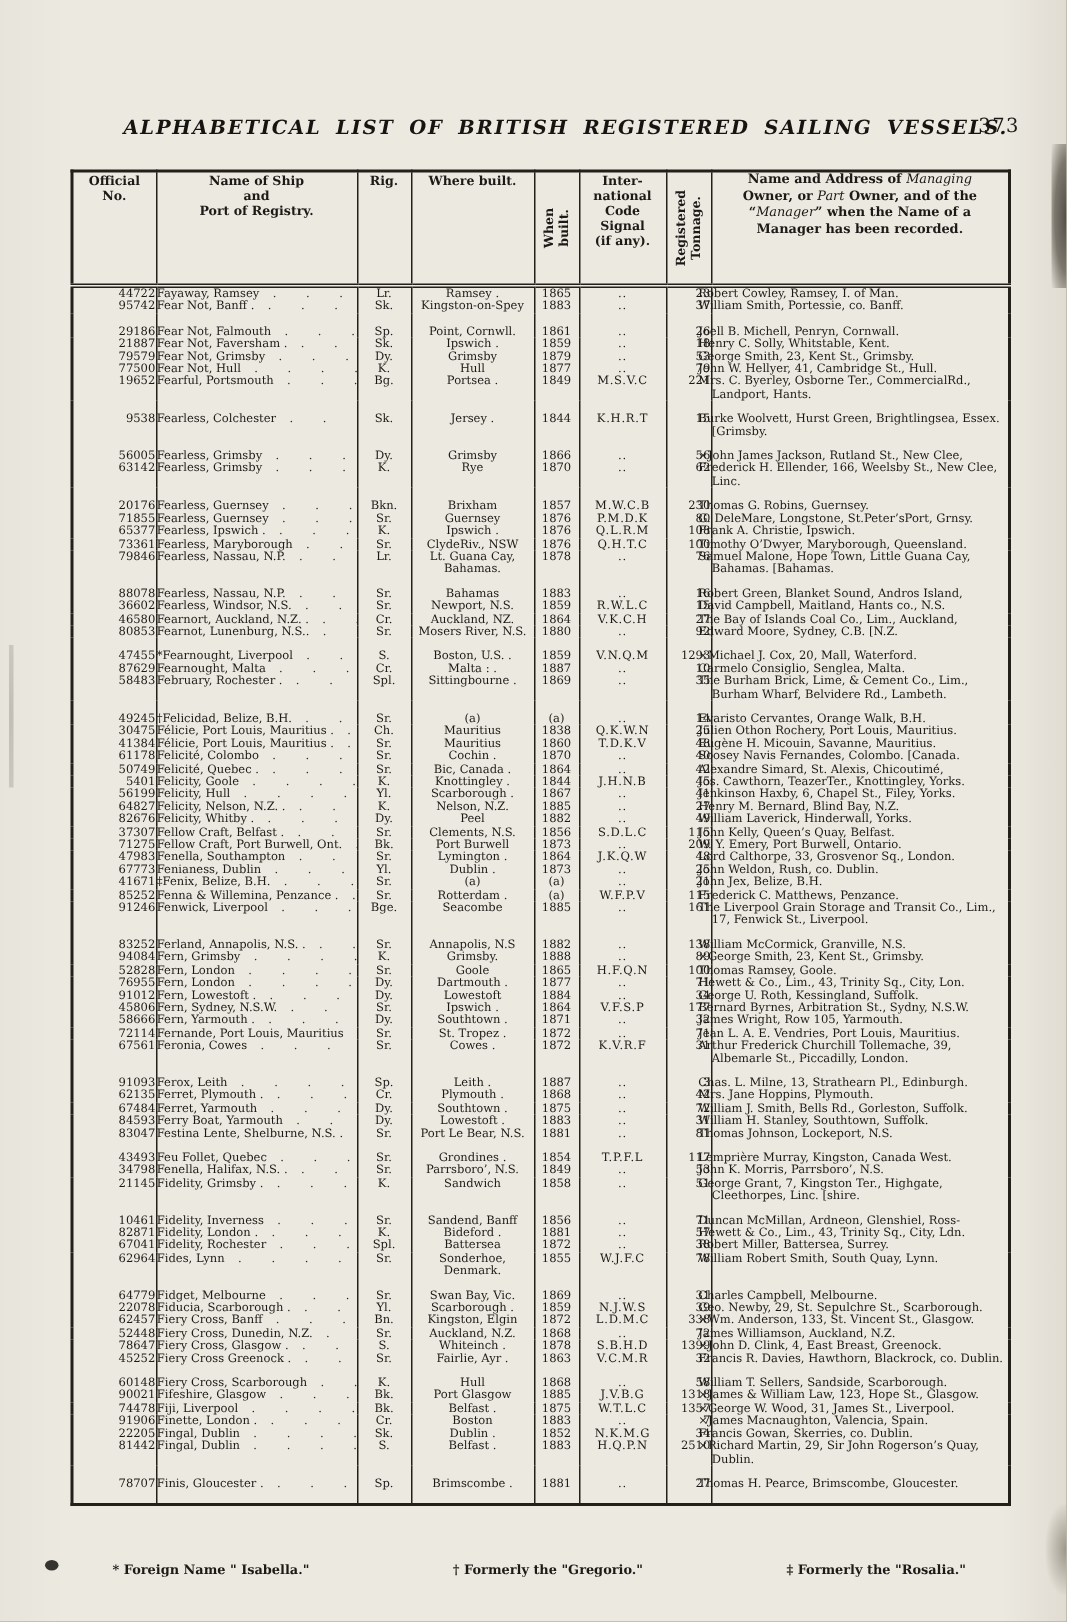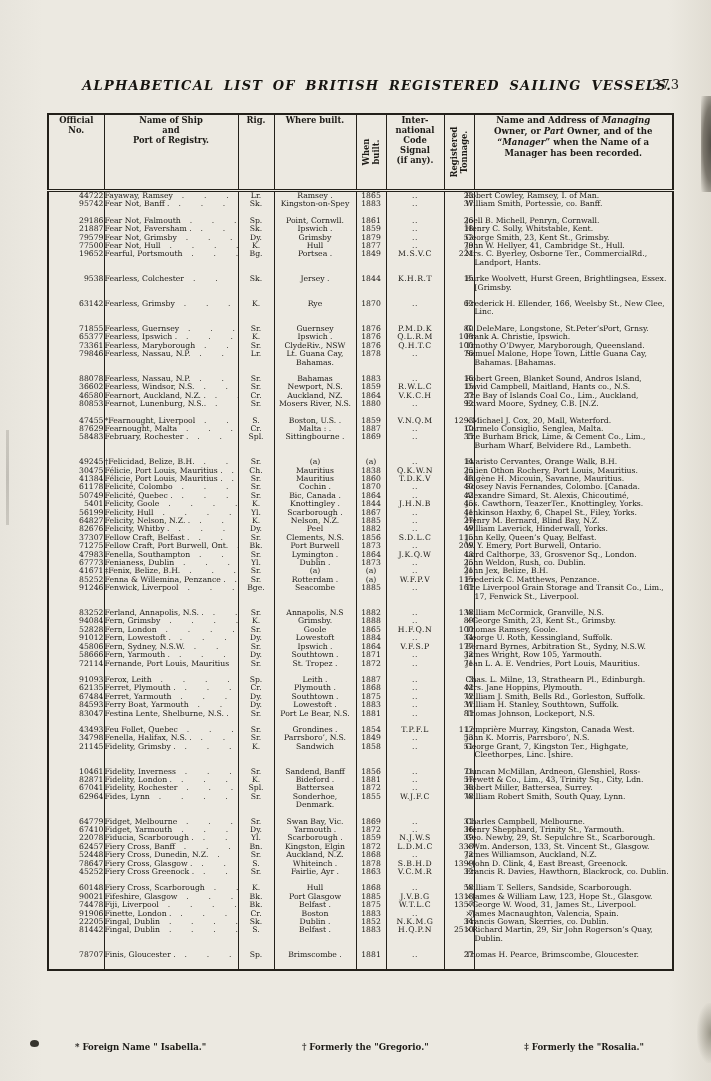--- a/index.html
+++ b/index.html
@@ -50,21 +50,21 @@
     font-weight:bold;font-size:8.4px;line-height:10px;text-align:center;padding:2px 1px;
   }
   .hwrap{white-space:pre-line;display:block;}
   th.c-when,th.c-tons{position:relative;}
   .vert{
     position:absolute;left:50%;top:50%;
     transform:translate(-50%,-50%) rotate(-90deg);
     white-space:pre-line;display:block;line-height:9.5px;
   }
   .owner-head{font-weight:bold;font-size:8.6px;line-height:11px;display:block;padding:0 6px;}
-  .owner-head i{font-weight:bold;}
+  .owner-head i{font-weight:normal;}
 
   tbody tr td{padding-top:1.6px;}
   tbody.gap tr:first-child td{padding-top:8px;}
   tbody:last-child tr td{padding-top:9px;padding-bottom:9px;}
 
   td.c-no{text-align:right;padding-right:6px;font-variant-numeric:tabular-nums;}
   td.c-name{padding-left:5px;}
   td.c-name .nmrow{display:flex;}
   td.c-name .nm{flex:0 1 auto;}
   td.c-name .leaders{flex:1 1 4px;overflow:hidden;white-space:nowrap;color:#2a2720;}
@@ -265,36 +265,66 @@
           <td class="c-rig">Sk.</td>
           <td class="c-built">Jersey .</td>
           <td class="c-when">1844</td>
           <td class="c-code">K.H.R.T</td>
           <td class="c-tons">15</td>
           <td class="c-owner">Burke Woolvett, Hurst Green, Brightlingsea, Essex. [Grimsby.</td>
         </tr>
       </tbody>
       <tbody class="group gap">
         <tr>
+          <td class="c-no">56005</td>
+          <td class="c-name">
+            <span class="nmrow">
+              <span class="nm">Fearless, Grimsby</span>
+              <span class="leaders"></span>
+            </span>
+          </td>
+          <td class="c-rig">Dy.</td>
+          <td class="c-built">Grimsby</td>
+          <td class="c-when">1866</td>
+          <td class="c-code">..</td>
+          <td class="c-tons">56</td>
+          <td class="c-owner">×John James Jackson, Rutland St., New Clee,</td>
+        </tr>
+        <tr>
           <td class="c-no">63142</td>
           <td class="c-name">
             <span class="nmrow">
               <span class="nm">Fearless, Grimsby</span>
               <span class="leaders"></span>
             </span>
           </td>
           <td class="c-rig">K.</td>
           <td class="c-built">Rye</td>
           <td class="c-when">1870</td>
           <td class="c-code">..</td>
           <td class="c-tons">62</td>
           <td class="c-owner">Frederick H. Ellender, 166, Weelsby St., New Clee, Linc.</td>
         </tr>
       </tbody>
       <tbody class="group gap">
+        <tr>
+          <td class="c-no">20176</td>
+          <td class="c-name">
+            <span class="nmrow">
+              <span class="nm">Fearless, Guernsey</span>
+              <span class="leaders"></span>
+            </span>
+          </td>
+          <td class="c-rig">Bkn.</td>
+          <td class="c-built">Brixham</td>
+          <td class="c-when">1857</td>
+          <td class="c-code">M.W.C.B</td>
+          <td class="c-tons">230</td>
+          <td class="c-owner">Thomas G. Robins, Guernsey.</td>
+        </tr>
         <tr>
           <td class="c-no">71855</td>
           <td class="c-name">
             <span class="nmrow">
               <span class="nm">Fearless, Guernsey</span>
               <span class="leaders"></span>
             </span>
           </td>
           <td class="c-rig">Sr.</td>
           <td class="c-built">Guernsey</td>
@@ -740,20 +770,35 @@
             </span>
           </td>
           <td class="c-rig">Sr.</td>
           <td class="c-built">Goole</td>
           <td class="c-when">1865</td>
           <td class="c-code">H.F.Q.N</td>
           <td class="c-tons">100</td>
           <td class="c-owner">Thomas Ramsey, Goole.</td>
         </tr>
         <tr>
+          <td class="c-no">76955</td>
+          <td class="c-name">
+            <span class="nmrow">
+              <span class="nm">Fern, London</span>
+              <span class="leaders"></span>
+            </span>
+          </td>
+          <td class="c-rig">Dy.</td>
+          <td class="c-built">Dartmouth .</td>
+          <td class="c-when">1877</td>
+          <td class="c-code">..</td>
+          <td class="c-tons">71</td>
+          <td class="c-owner">Hewett &amp; Co., Lim., 43, Trinity Sq., City, Lon.</td>
+        </tr>
+        <tr>
           <td class="c-no">91012</td>
           <td class="c-name">
             <span class="nmrow">
               <span class="nm">Fern, Lowestoft .</span>
               <span class="leaders"></span>
             </span>
           </td>
           <td class="c-rig">Dy.</td>
           <td class="c-built">Lowestoft</td>
           <td class="c-when">1884</td>
@@ -799,20 +844,35 @@
               <span class="leaders"></span>
             </span>
           </td>
           <td class="c-rig">Sr.</td>
           <td class="c-built">St. Tropez .</td>
           <td class="c-when">1872</td>
           <td class="c-code">..</td>
           <td class="c-tons">71</td>
           <td class="c-owner">Jean L. A. E. Vendries, Port Louis, Mauritius.</td>
         </tr>
+        <tr>
+          <td class="c-no">67561</td>
+          <td class="c-name">
+            <span class="nmrow">
+              <span class="nm">Feronia, Cowes</span>
+              <span class="leaders"></span>
+            </span>
+          </td>
+          <td class="c-rig">Sr.</td>
+          <td class="c-built">Cowes .</td>
+          <td class="c-when">1872</td>
+          <td class="c-code">K.V.R.F</td>
+          <td class="c-tons">31</td>
+          <td class="c-owner">Arthur Frederick Churchill Tollemache, 39, Albemarle St., Piccadilly, London.</td>
+        </tr>
       </tbody>
       <tbody class="group gap">
         <tr>
           <td class="c-no">91093</td>
           <td class="c-name">
             <span class="nmrow">
               <span class="nm">Ferox, Leith</span>
               <span class="leaders"></span>
             </span>
           </td>
@@ -1001,35 +1061,20 @@
               <span class="nm">Fidget, Melbourne</span>
               <span class="leaders"></span>
             </span>
           </td>
           <td class="c-rig">Sr.</td>
           <td class="c-built">Swan Bay, Vic.</td>
           <td class="c-when">1869</td>
           <td class="c-code">..</td>
           <td class="c-tons">31</td>
           <td class="c-owner">Charles Campbell, Melbourne.</td>
-        </tr>
-        <tr>
-          <td class="c-no">67410</td>
-          <td class="c-name">
-            <span class="nmrow">
-              <span class="nm">Fidget, Yarmouth</span>
-              <span class="leaders"></span>
-            </span>
-          </td>
-          <td class="c-rig">Dy.</td>
-          <td class="c-built">Yarmouth .</td>
-          <td class="c-when">1872</td>
-          <td class="c-code">..</td>
-          <td class="c-tons">36</td>
-          <td class="c-owner">Henry Shepphard, Trinity St., Yarmouth.</td>
         </tr>
         <tr>
           <td class="c-no">22078</td>
           <td class="c-name">
             <span class="nmrow">
               <span class="nm">Fiducia, Scarborough .</span>
               <span class="leaders"></span>
             </span>
           </td>
           <td class="c-rig">Yl.</td>

